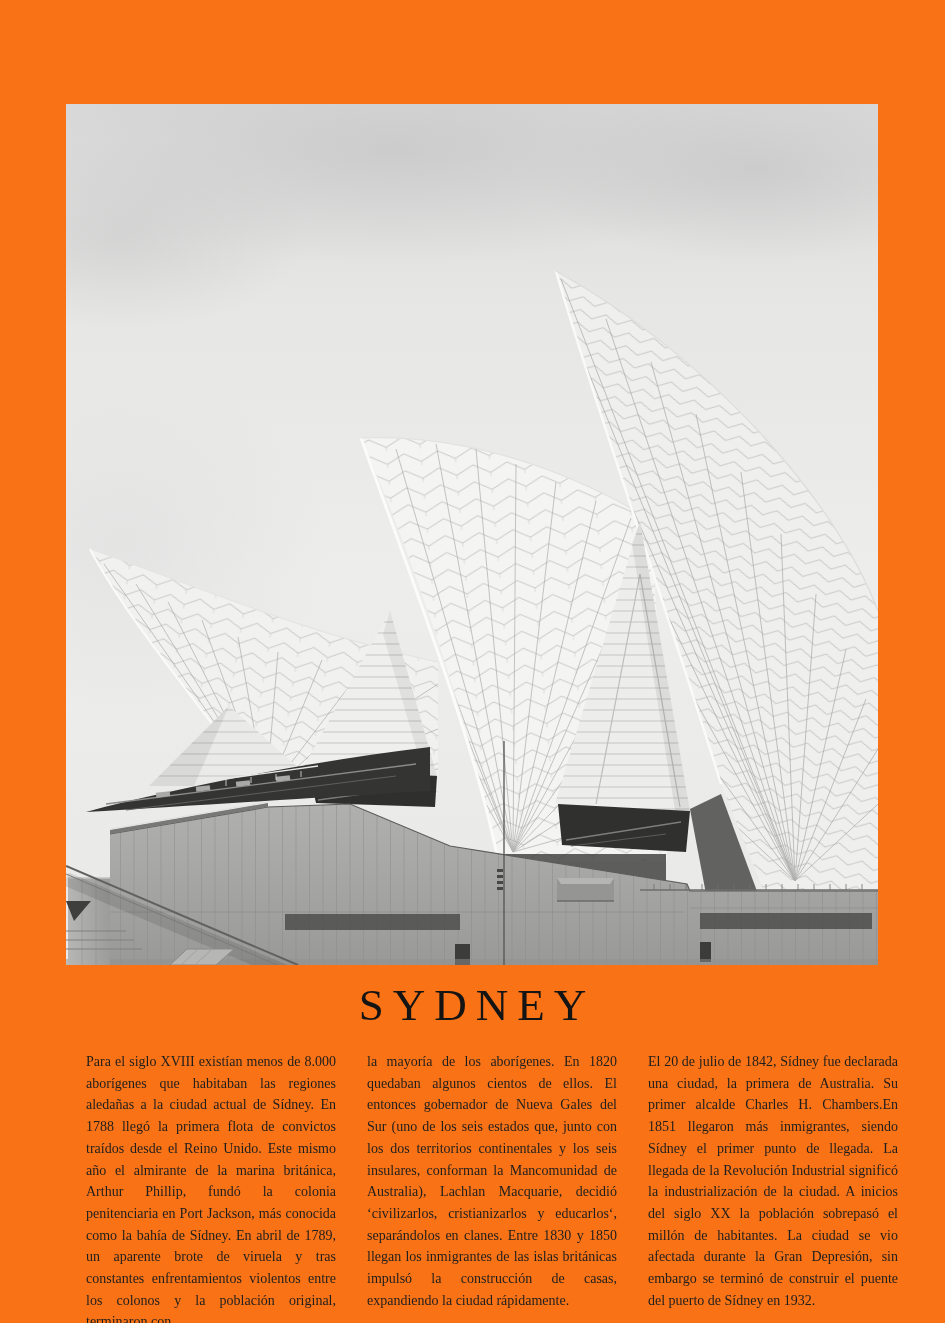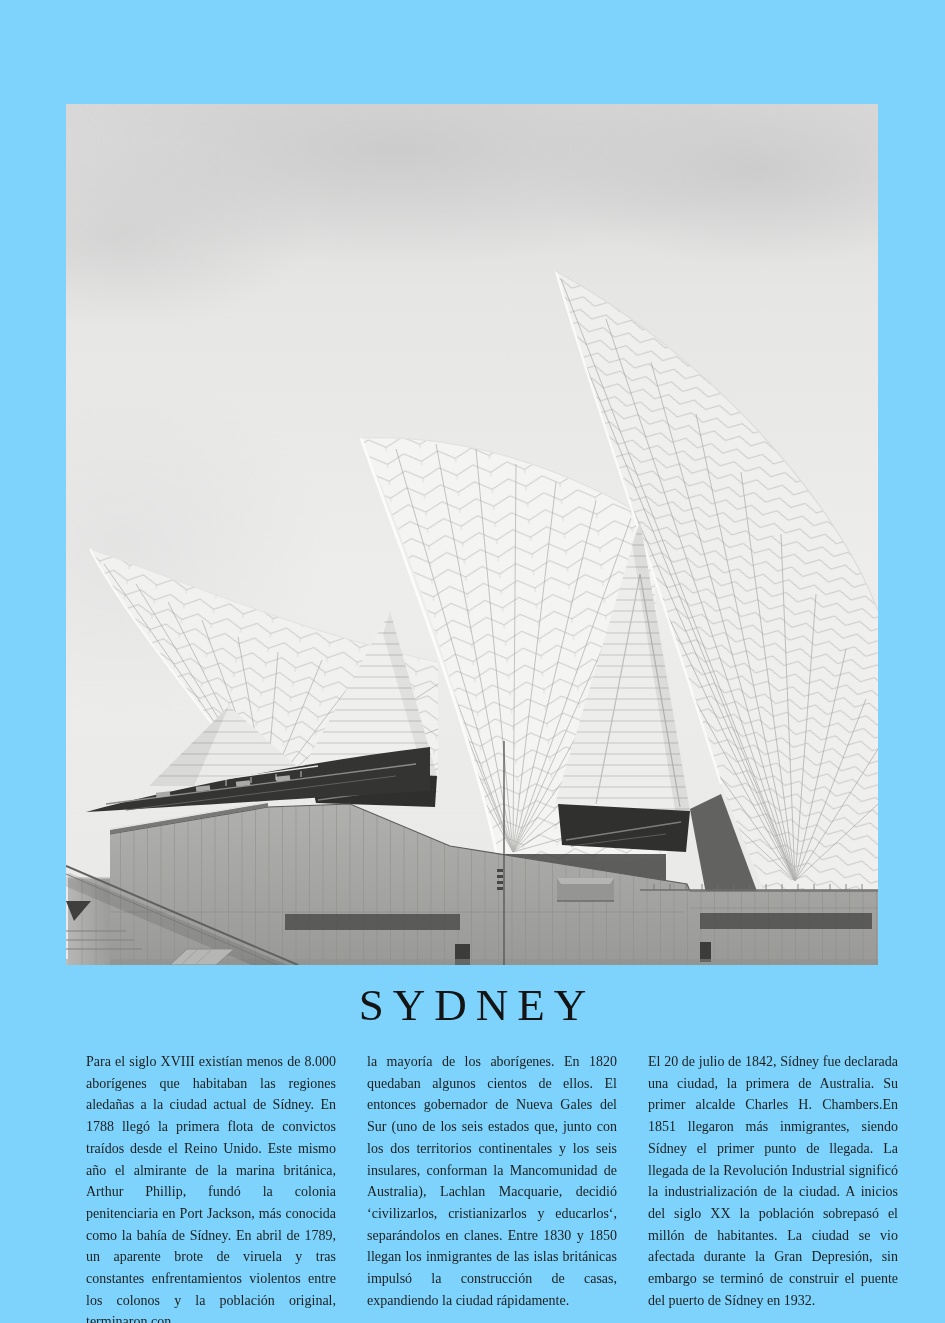--- a/index.html
+++ b/index.html
@@ -1,19 +1,19 @@
 <!DOCTYPE html>
 <html><head>
 <meta charset="utf-8">
 <style>
   html,body{margin:0;padding:0;}
   .page{
     position:relative;
     width:945px;height:1323px;
-    background:#7dd3fc;
+    background:#f97316;
     overflow:hidden;
     font-family:"Liberation Serif","DejaVu Serif",serif;
   }
   .photo{
     position:absolute;left:66px;top:104px;width:812px;height:861px;
     background:#e9e9e8;
   }
   .photo svg{display:block;width:812px;height:861px;}
   .poster-title{
     position:absolute;left:0;top:981px;width:945px;

